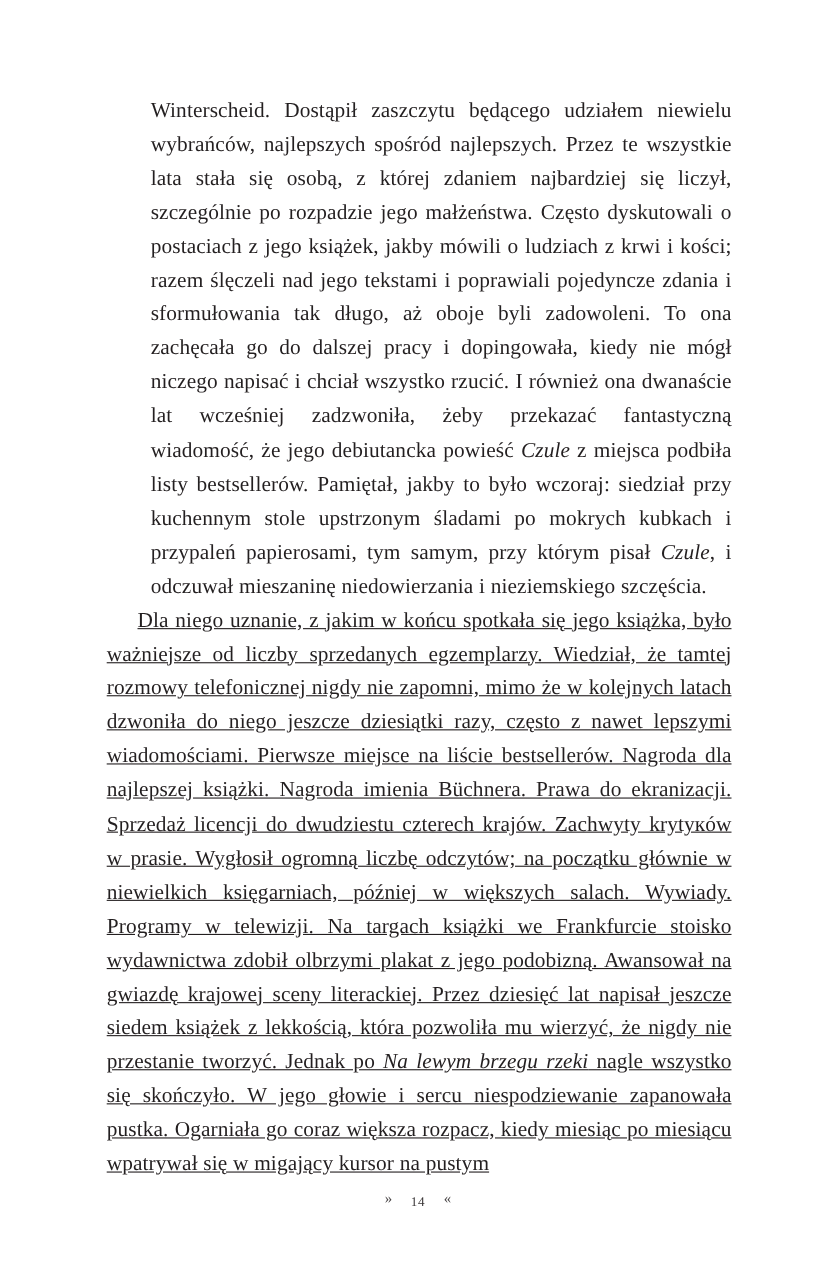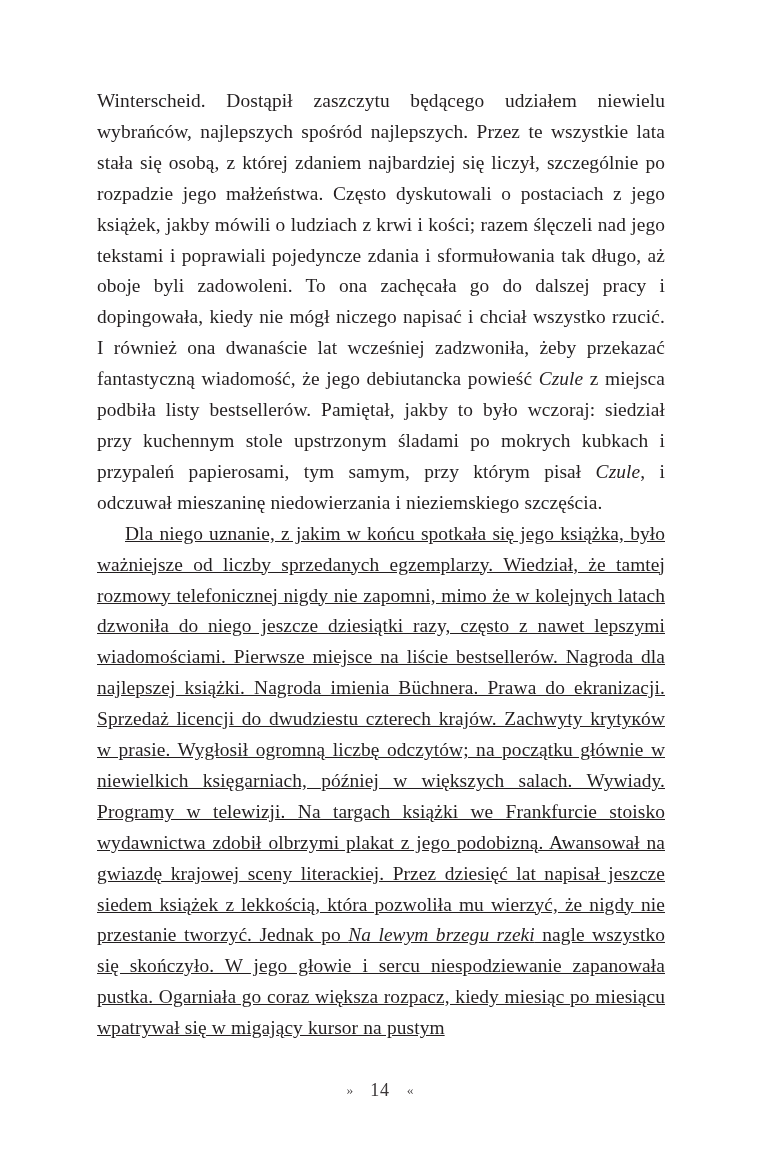--- a/index.html
+++ b/index.html
@@ -35,20 +35,21 @@
     line-height: 30.9px;
     text-align: justify;
     text-justify: inter-word;
     letter-spacing: 0.005em;
     word-spacing: 0.01em;
     hyphens: manual;
     -webkit-hyphens: manual;
   }
   .para.first {
     text-indent: 0;
+    margin-left: 40px;
   }
   .para.indented {
     text-indent: 28px;
     text-decoration: underline;
   }
   .para i,
   .title-italic {
     font-style: italic;
   }
   .footer {
@@ -68,21 +69,21 @@
     color: #4a4647;
   }
   .footer .mark.left {
     margin-right: 17px;
   }
   .footer .mark.right {
     margin-left: 17px;
   }
   .footer .folio {
     display: inline-block;
-    font-size: 18px;
+    font-size: 12px;
     letter-spacing: 0.04em;
   }
 </style>
 </head>
 <body>
 
 <div class="page">
 
   <div class="text-block">
     <p class="para first">Winterscheid. Dostąpił zaszczytu będącego udziałem niewielu wybrańców, najlepszych spośród najlepszych. Przez te wszystkie lata stała się osobą, z której zdaniem najbardziej się liczył, szczególnie po rozpadzie jego małżeństwa. Często dyskutowali o postaciach z jego książek, jakby mówili o ludziach z krwi i kości; razem ślęczeli nad jego tekstami i poprawiali pojedyncze zdania i sformułowania tak długo, aż oboje byli zadowoleni. To ona zachęcała go do dalszej pracy i dopingowała, kiedy nie mógł niczego napisać i chciał wszystko rzucić. I również ona dwanaście lat wcześniej zadzwoniła, żeby przekazać fantastyczną wiadomość, że jego debiutancka powieść <i>Czule</i> z miejsca podbiła listy bestsellerów. Pamiętał, jakby to było wczoraj: siedział przy kuchennym stole upstrzonym śladami po mokrych kubkach i przypaleń papierosami, tym samym, przy którym pisał <i>Czule</i>, i odczuwał mieszaninę niedowierzania i nieziemskiego szczęścia.</p>

